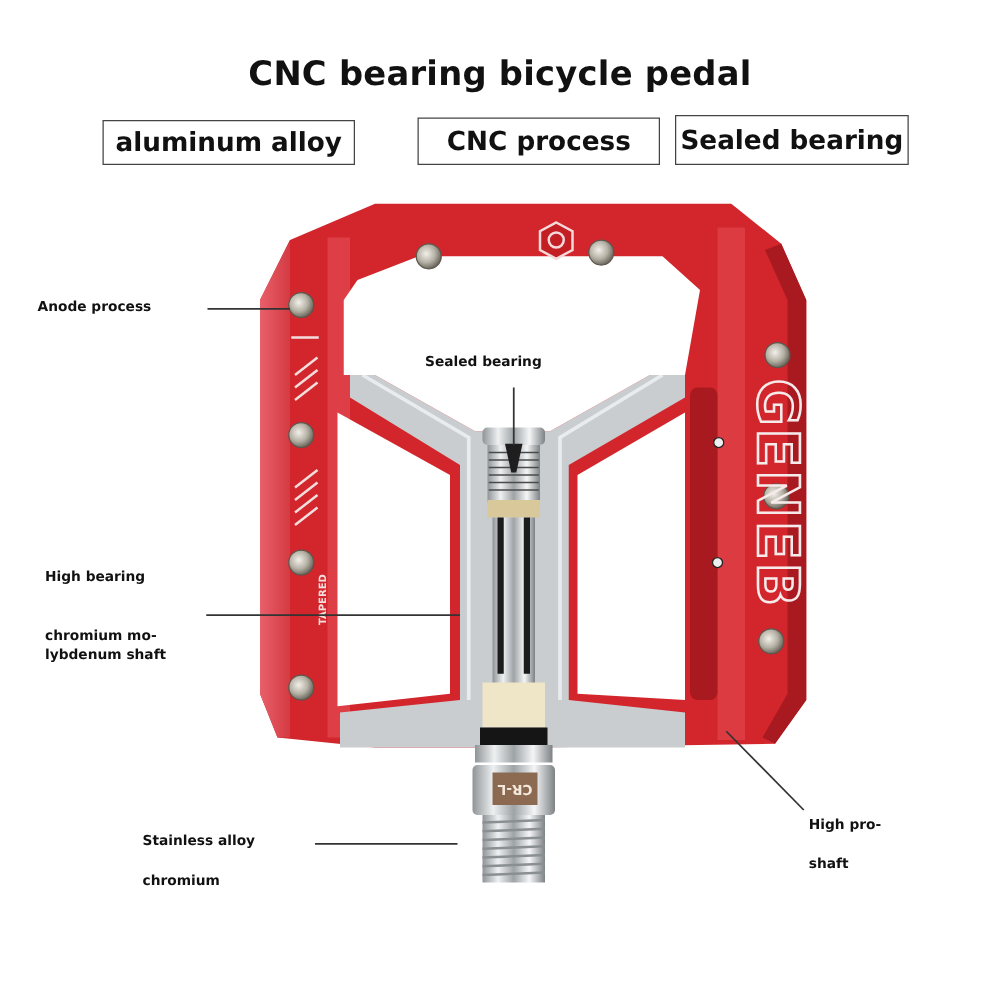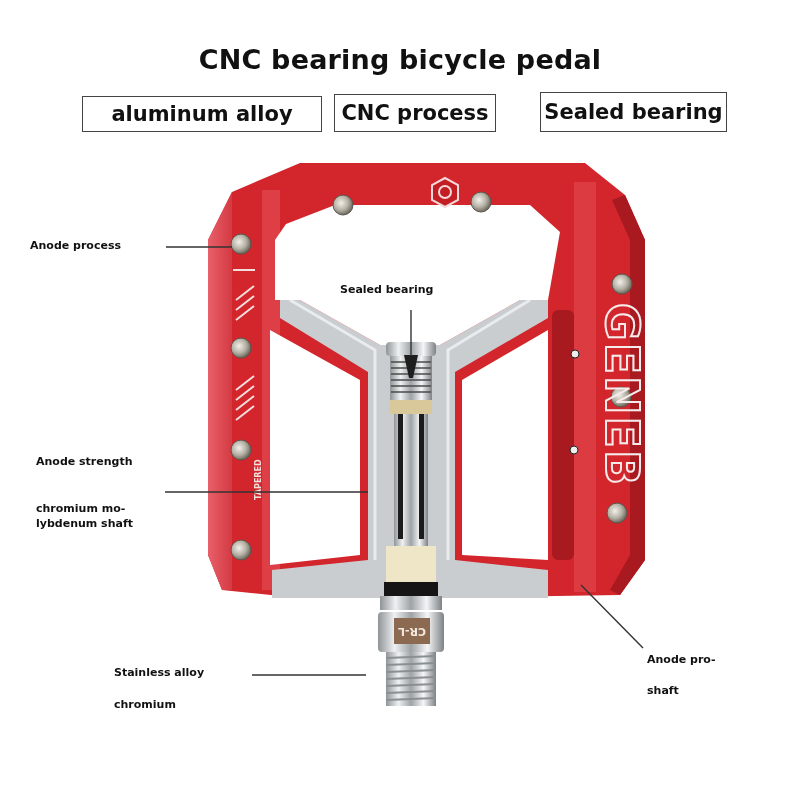--- a/index.html
+++ b/index.html
@@ -11,22 +11,22 @@
          font-size: 21px; font-weight: bold; display: flex; align-items: center;
          justify-content: center; box-sizing: border-box; }
   .label { position: absolute; font-size: 11px; font-weight: bold; line-height: 32px; white-space: nowrap; }
   svg.art { position: absolute; left: 0; top: 0; }
 </style>
 </head>
 <body>
 
 <div class="title">CNC bearing bicycle pedal</div>
 
-<div class="tag" style="left:82px; top:96px; width:240px; height:36px;">aluminum alloy</div>
-<div class="tag" style="left:334px; top:94px; width:162px; height:38px;">CNC process</div>
+<div class="tag" style="left:82px; top:96px; width:202px; height:36px;">aluminum alloy</div>
+<div class="tag" style="left:334px; top:94px; width:194px; height:38px;">CNC process</div>
 <div class="tag" style="left:540px; top:92px; width:187px; height:40px;">Sealed bearing</div>
 
 <svg class="art" width="800" height="800" viewBox="0 0 800 800">
   <defs>
     <linearGradient id="silverV" x1="0" x2="1" y1="0" y2="0">
       <stop offset="0" stop-color="#8f9497"></stop>
       <stop offset="0.25" stop-color="#eef0f1"></stop>
       <stop offset="0.5" stop-color="#9ea3a6"></stop>
       <stop offset="0.75" stop-color="#f4f5f6"></stop>
       <stop offset="1" stop-color="#7d8285"></stop>
@@ -138,19 +138,19 @@
     <line x1="166" y1="247" x2="232" y2="247"></line>
     <line x1="411" y1="310" x2="411" y2="356"></line>
     <line x1="165" y1="492" x2="368" y2="492"></line>
     <line x1="252" y1="675" x2="366" y2="675"></line>
     <line x1="581" y1="585" x2="643" y2="648"></line>
   </g>
 </svg>
 
 <div class="label" style="left:30px; top:230px;">Anode process</div>
 <div class="label" style="left:340px; top:274px;">Sealed bearing</div>
-<div class="label" style="left:36px; top:446px;">Anode strength</div>
+<div class="label" style="left:36px; top:446px;">High bearing</div>
 <div class="label" style="left:36px; top:477px;margin-top:16px;">chromium mo-</div>
 <div class="label" style="left:36px; top:508px;">lybdenum shaft</div>
 <div class="label" style="left:114px; top:657px;">Stainless alloy</div>
 <div class="label" style="left:114px; top:689px;">chromium</div>
-<div class="label" style="left:647px; top:644px;">Anode pro-</div>
+<div class="label" style="left:647px; top:644px;">High pro-</div>
 <div class="label" style="left:647px; top:675px;">shaft</div>
 
 </body></html>

